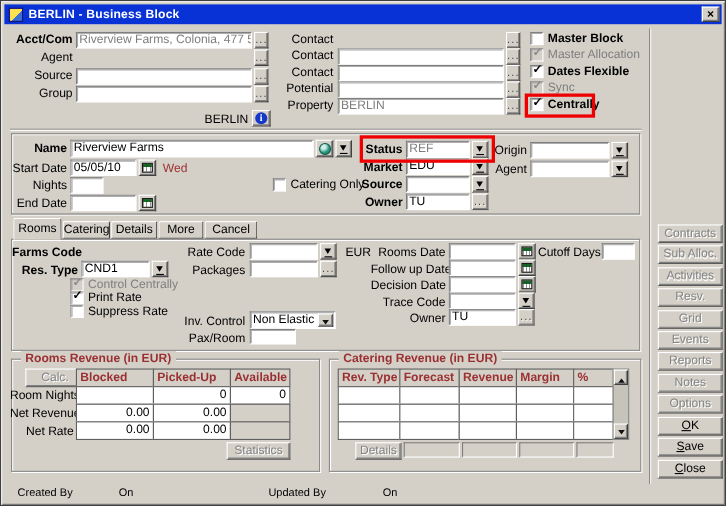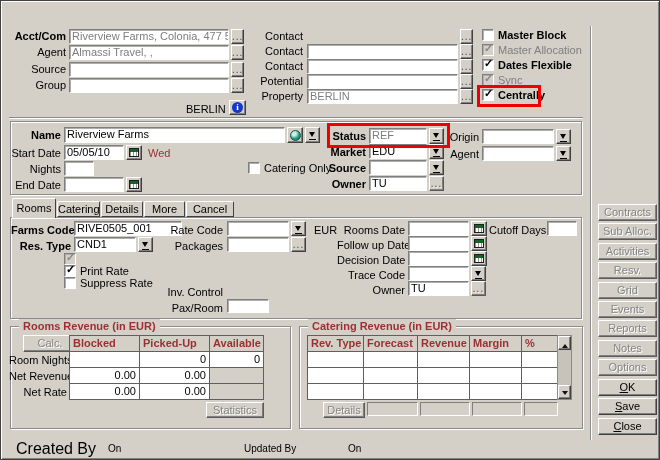--- a/index.html
+++ b/index.html
@@ -60,29 +60,33 @@
   .globe{position:absolute;left:2px;top:2px;width:11px;height:11px;border-radius:50%;
        border:1px solid #0d5a49;background:radial-gradient(circle at 35% 30%,#cdeee6 0 2px,#2f9d87 55%,#13654f)}
   .infoico{position:absolute;left:2px;top:1px;width:11px;height:11px;border-radius:50%;background:#1538c8;
        color:#fff;font-weight:bold;font-size:9px;line-height:11px;text-align:center;font-family:"Liberation Serif",serif}
 </style>
 </head>
 <body>
 
 <div id="win">
 
+  <div class="titlebar">
+    <div class="appicon"></div>
+    <div class="title-text">BERLIN - Business Block</div>
+    <div class="closebtn">×</div>
+  </div>
 
   <div class="lbl r b" style="left:10px;top:28px;width:55px">Acct/Com</div>
   <div class="field gray" style="left:68px;top:28px;width:160px;height:15px">Riverview Farms, Colonia, 477 550-38</div>
   <div class="btn dots" style="left:230px;top:28px;width:13px;height:15px">
       <span>...</span>
     </div>
 
   <div class="lbl r" style="left:10px;top:44px;width:55px">Agent</div>
-  <div class="field gray" style="left:68px;top:44px;width:160px;height:15px">Almassi Travel, ,</div>
   <div class="btn dots" style="left:230px;top:44px;width:13px;height:15px">
       <span>...</span>
     </div>
 
   <div class="lbl r" style="left:10px;top:61px;width:55px">Source</div>
   <div class="field" style="left:68px;top:61px;width:160px;height:15px"></div>
   <div class="btn dots" style="left:230px;top:61px;width:13px;height:15px">
       <span>...</span>
     </div>
 
@@ -207,29 +211,29 @@
 
   <div class="tab active" style="left:11px;width:44px">Rooms</div>
   <div class="tab" style="left:56px;width:43px">Catering</div>
   <div class="tab" style="left:100px;width:42px">Details</div>
   <div class="tab" style="left:143px;width:41px">More</div>
   <div class="tab" style="left:185px;width:48px">Cancel</div>
 
   <div class="panel" style="left:9px;top:216px;width:572px;height:102px"></div>
 
   <div class="lbl r b" style="left:10px;top:222px;width:60px">Farms Code</div>
-  <div class="field" style="left:73px;top:220px;width:108px;height:15px">RIVE0505_001</div>
 
   <div class="lbl r b" style="left:10px;top:238px;width:60px">Res. Type</div>
   <div class="field" style="left:73px;top:236px;width:62px;height:15px">CND1</div>
   <div class="btn lov" style="left:137px;top:236px;width:15px;height:15px"></div>
 
   <div class="cb dis" style="left:63px;top:252px">
       <span class="ckmark">✓</span>
     </div>
+  <div class="lbl gray" style="left:79px;top:251px">Control Centrally</div>
 
   <div class="cb" style="left:63px;top:264px">
       <span class="ckmark">✓</span>
     </div>
   <div class="lbl" style="left:79px;top:263px">Print Rate</div>
 
   <div class="cb" style="left:63px;top:276px"></div>
   <div class="lbl" style="left:79px;top:275px">Suppress Rate</div>
 
   <div class="lbl r" style="left:160px;top:222px;width:62px">Rate Code</div>
@@ -237,20 +241,24 @@
   <div class="btn lov" style="left:290px;top:220px;width:15px;height:15px"></div>
   <div class="lbl" style="left:313px;top:222px">EUR</div>
 
   <div class="lbl r" style="left:160px;top:238px;width:62px">Packages</div>
   <div class="field" style="left:226px;top:236px;width:62px;height:15px"></div>
   <div class="btn dots" style="left:290px;top:236px;width:15px;height:15px">
       <span>...</span>
     </div>
 
   <div class="lbl r" style="left:160px;top:284px;width:62px">Inv. Control</div>
+  <div class="combo" style="left:226px;top:282px;width:78px;height:16px">
+    <span>Non Elastic</span>
+    <span class="arrowbtn"></span>
+  </div>
 
   <div class="lbl r" style="left:160px;top:300px;width:62px">Pax/Room</div>
   <div class="field" style="left:226px;top:298px;width:42px;height:14px"></div>
 
   <div class="lbl r" style="left:336px;top:222px;width:68px">Rooms Date</div>
   <div class="field" style="left:407px;top:220px;width:61px;height:15px"></div>
   <div class="btn" style="left:470px;top:220px;width:16px;height:15px">
       <span class="cal-ico"></span>
     </div>
 
@@ -350,21 +358,21 @@
   <div class="btn dis side" style="top:261px">Resv.</div>
   <div class="btn dis side" style="top:281px">Grid</div>
   <div class="btn dis side" style="top:300px">Events</div>
   <div class="btn dis side" style="top:319px">Reports</div>
   <div class="btn dis side" style="top:339px">Notes</div>
   <div class="btn dis side" style="top:358px">Options</div>
   <div class="btn side mnemonic" style="top:378px"><u>O</u>K</div>
   <div class="btn side mnemonic" style="top:397px"><u>S</u>ave</div>
   <div class="btn side mnemonic" style="top:417px"><u>C</u>lose</div>
 
-  <div class="lbl" style="left:15px;top:440px;font-size:16px">Created By</div>
+  <div class="lbl" style="left:15px;top:440px;font-size:10px">Created By</div>
   <div class="lbl" style="left:107px;top:440px;font-size:10px">On</div>
   <div class="lbl" style="left:243px;top:440px;font-size:10px">Updated By</div>
   <div class="lbl" style="left:347px;top:440px;font-size:10px">On</div>
 
   <div class="annot" style="left:476px;top:84px;width:64px;height:22px"></div>
   <div class="annot" style="left:326px;top:122px;width:123px;height:25px"></div>
 
 </div>
 
 </body></html>

